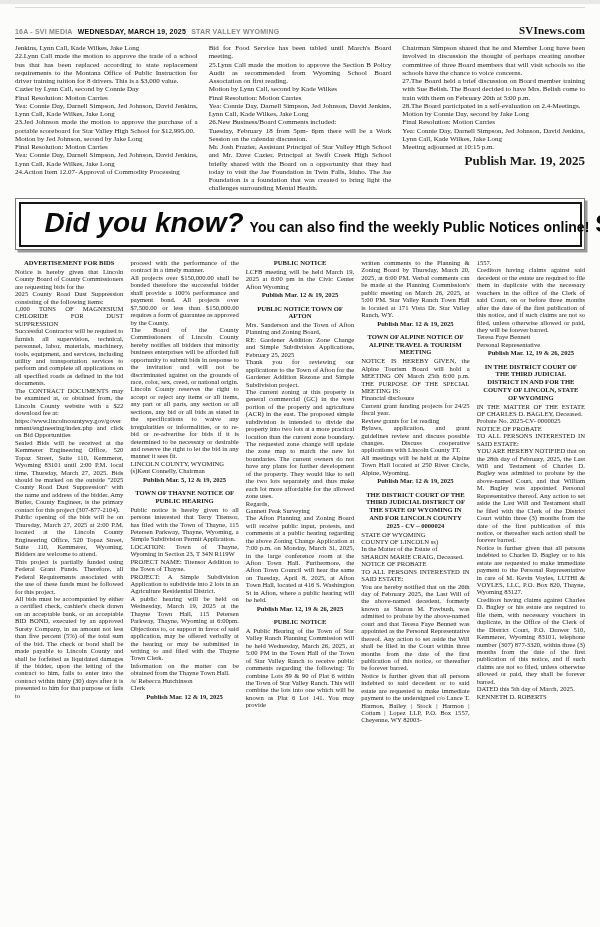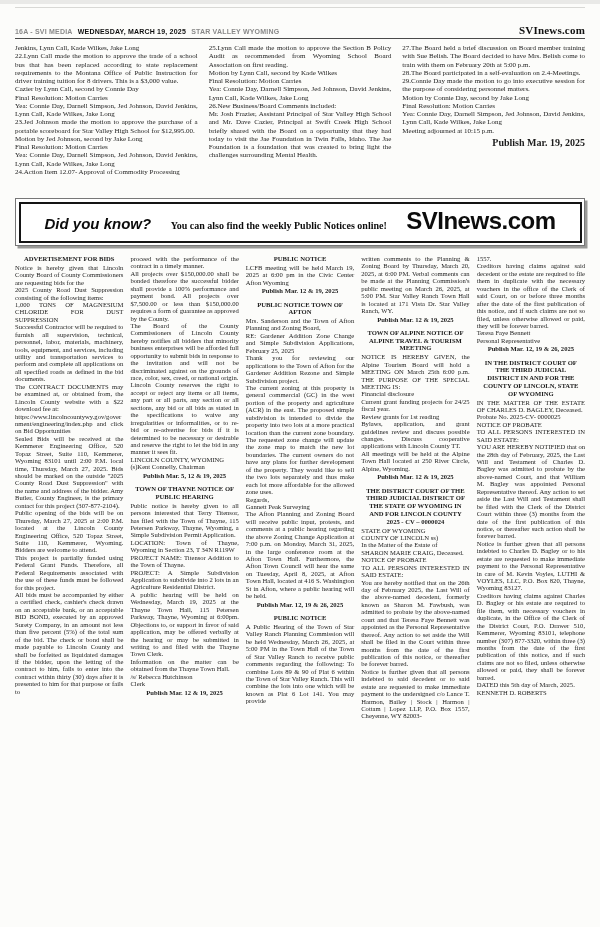--- a/index.html
+++ b/index.html
@@ -16,33 +16,33 @@
   }
   .mast-left span { margin-right:3px; }
   .mast-gray { color:#8a8a8a; font-weight:bold; }
   .mast-bold { color:#111; font-weight:bold; }
   .mast-site { font-family:"Liberation Serif", serif; font-weight:bold; font-size:11px; color:#111; }
   .mast-rule { border-bottom:1.5px solid #4a4a4a; margin-top:2px; }
 
   .minutes { display:flex; gap:11px; margin-top:5px; height:148px; overflow:hidden;justify-content:center; }
   .mcol { flex:1; font-size:7px; line-height:1.18; text-align:justify; }
   .mcol .para { margin:0; }
-  .mcol .publish-right { font-weight:bold; text-align:right; font-size:10px; margin-top:2px; }
+  .mcol .publish-right { font-weight:bold; text-align:right; font-size:13px; margin-top:2px; }
 
   .banner-outer {
     margin-top:6px; border:1px solid #777; box-shadow:2.5px 2.5px 0 #9a9a98;
     padding:2.5px; background:#fff;
   }
   .banner-inner {
     border:2px solid #141414; display:flex; align-items:baseline;
     justify-content:space-between; padding:3px 24px 6px; background:#fff;
     white-space:nowrap;
   }
-  .b-lead  { font-family:"Liberation Sans", sans-serif; font-style:italic; font-weight:bold; font-size:15px; color:#0c0c0c; }
-  .b-text  { font-family:Liberation Serif, serif; font-weight:bold; font-size:10px; color:#0c0c0c; margin:0 6px; }
+  .b-lead  { font-family:"Liberation Sans", sans-serif; font-style:italic; font-weight:bold; font-size:28px; color:#0c0c0c; }
+  .b-text  { font-family:Liberation Sans, sans-serif; font-weight:bold; font-size:14px; color:#0c0c0c; margin:0 6px; }
   .b-site  { font-family:"Liberation Sans", sans-serif; font-weight:bold; font-size:24px; letter-spacing:-.5px; color:#0c0c0c; }
 
   .notices { display:flex; gap:7px; margin-top:9px; height:655px; overflow:hidden; }
   .ncol { flex:1; min-width:0; font-size:6.6px; line-height:1.13; text-align:justify; word-break:break-word; }
   .ncol .para { margin:0; }
   .ncol .heading { font-weight:bold; text-align:center; margin:6px 3px 1px; line-height:1.18; }
   .ncol .heading:first-child { margin-top:0; }
   .ncol .publish { font-weight:bold; text-align:center; margin:1px 0 2px; }
 </style>
 </head>
@@ -68,31 +68,33 @@
         <div class="para">Cazier by Lynn Call, second by Connie Day</div>
         <div class="para">Final Resolution: Motion Carries</div>
         <div class="para">Yea: Connie Day, Darnell Simpson, Jed Johnson, David Jenkins, Lynn Call, Kade Wilkes, Jake Long</div>
         <div class="para">23.Jed Johnson made the motion to approve the purchase of a portable scoreboard for Star Valley High School for $12,995.00.</div>
         <div class="para">Motion by Jed Johnson, second by Jake Long</div>
         <div class="para">Final Resolution: Motion Carries</div>
         <div class="para">Yea: Connie Day, Darnell Simpson, Jed Johnson, David Jenkins, Lynn Call, Kade Wilkes, Jake Long</div>
         <div class="para">24.Action Item 12.07- Approval of Commodity Processing</div>
       </div>
     <div class="mcol">
+        <div class="para">Bid for Food Service has been tabled until March's Board meeting.</div>
         <div class="para">25.Lynn Call made the motion to approve the Section B Policy Audit as recommended from Wyoming School Board Association on first reading.</div>
         <div class="para">Motion by Lynn Call, second by Kade Wilkes</div>
         <div class="para">Final Resolution: Motion Carries</div>
         <div class="para">Yea: Connie Day, Darnell Simpson, Jed Johnson, David Jenkins, Lynn Call, Kade Wilkes, Jake Long</div>
         <div class="para">26.New Business/Board Comments included:</div>
+        <div class="para">Tuesday, February 18 from 5pm- 6pm there will be a Work Session on the calendar discussion.</div>
         <div class="para">Mr. Josh Frazier, Assistant Principal of Star Valley High School and Mr. Dave Cazier, Principal at Swift Creek High School briefly shared with the Board on a opportunity that they had today to visit the Jae Foundation in Twin Falls, Idaho. The Jae Foundation is a foundation that was created to bring light the challenges surrounding Mental Health.</div>
       </div>
     <div class="mcol">
+        <div class="para">Chairman Simpson shared that he and Member Long have been involved in discussion the thought of perhaps creating another committee of three Board members that will visit schools so the schools have the chance to voice concerns.</div>
         <div class="para">27.The Board held a brief discussion on Board member training with Sue Belish. The Board decided to have Mrs. Belish come to train with them on February 20th at 5:00 p.m.</div>
         <div class="para">28.The Board participated in a self-evaluation on 2.4-Meetings.</div>
-        <div class="para">29.Connie Day made the motion to go into executive session for the purpose of considering personnel matters.</div>
         <div class="para">Motion by Connie Day, second by Jake Long</div>
         <div class="para">Final Resolution: Motion Carries</div>
         <div class="para">Yea: Connie Day, Darnell Simpson, Jed Johnson, David Jenkins, Lynn Call, Kade Wilkes, Jake Long</div>
         <div class="para">Meeting adjourned at 10:15 p.m.</div>
         <div class="publish-right">Publish Mar. 19, 2025</div>
       </div>
   </section>
 
   <div class="banner-outer">
     <div class="banner-inner">

